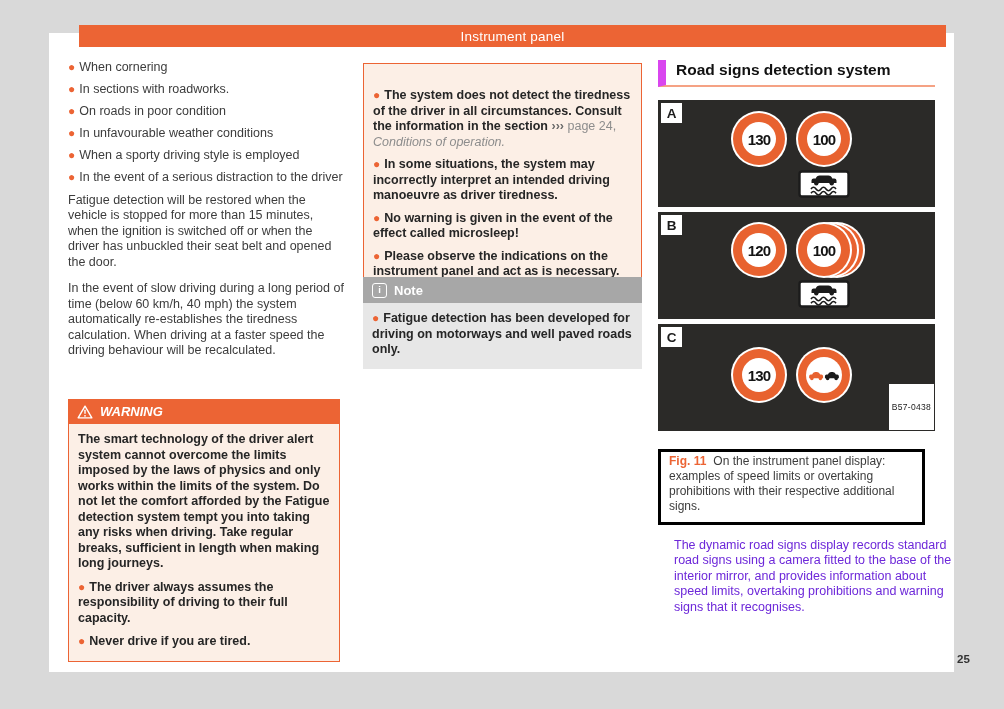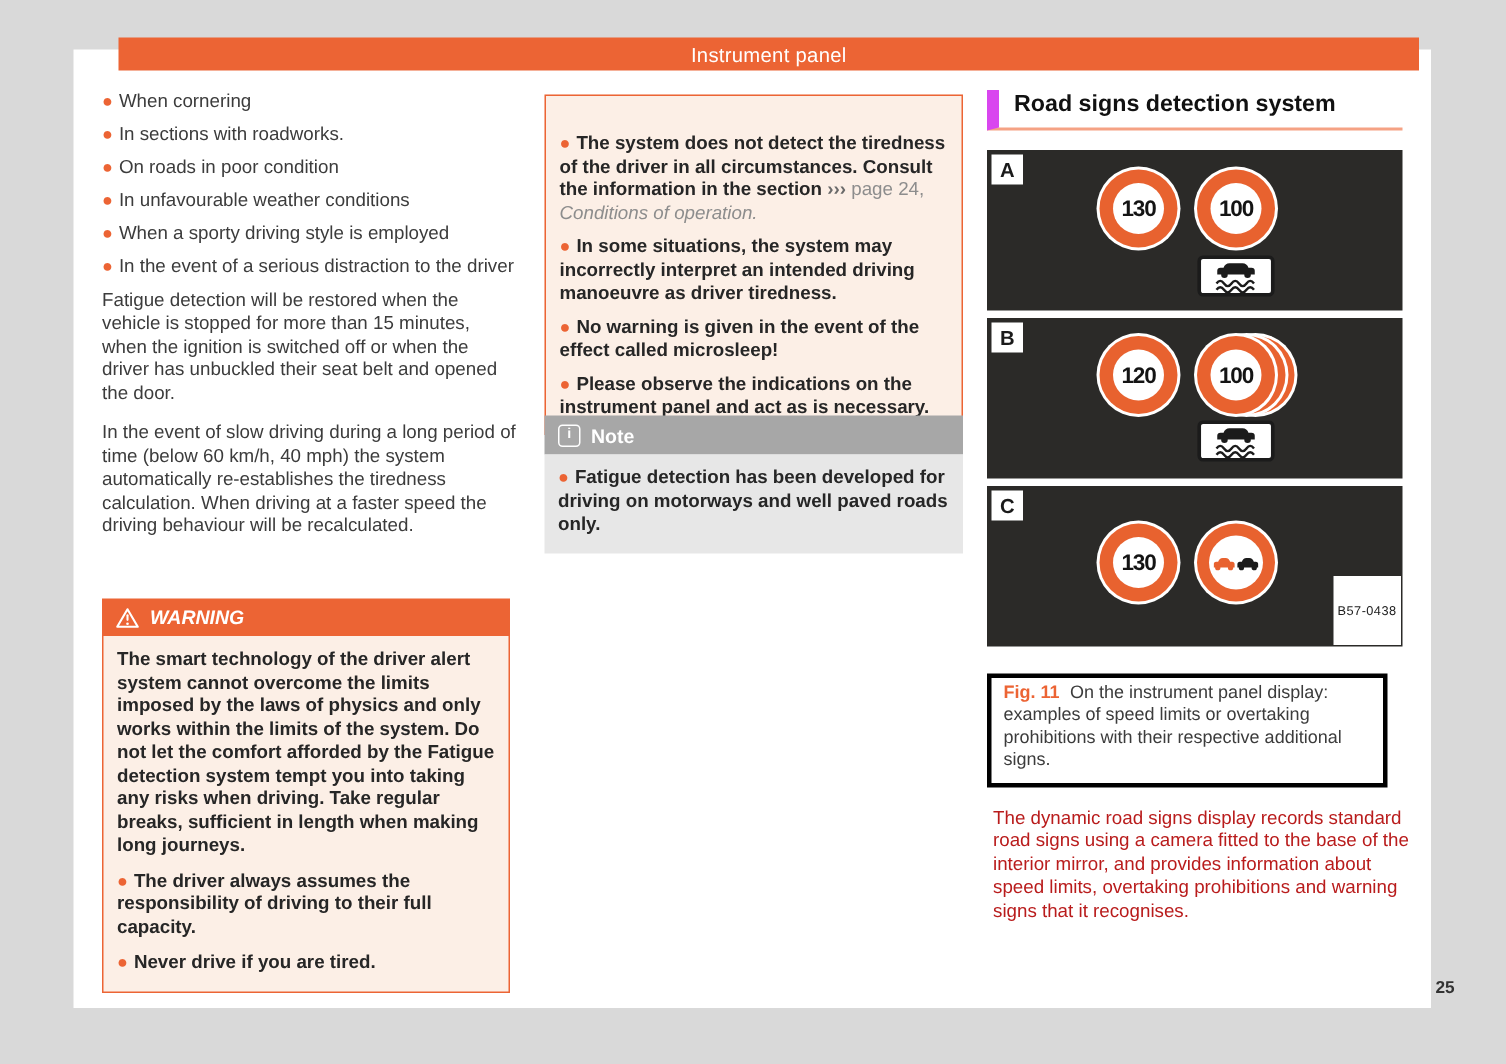--- a/index.html
+++ b/index.html
@@ -94,21 +94,21 @@
   .fig-code{
     position:absolute;right:1px;bottom:1px;background:#fff;color:#222;
     font-size:8.5px;line-height:1.2;padding:18px 3px;letter-spacing:.3px;z-index:4;
   }
   .caption-box{
     position:absolute;left:0;top:377px;width:267px;box-sizing:border-box;
     border:3px solid #000000;padding:2px 8px 8px 8px;
     font-size:12px;line-height:15px;color:#3C3C3C;margin-top:12px;
   }
   .caption-label{color:#EC6434;font-weight:bold;margin-right:7px;}
-  .rs-para{position:absolute;left:4px;top:465px;width:278px;font-size:12.5px;line-height:15.5px;color:#b91c1c;}
+  .rs-para{position:absolute;left:16px;top:465px;width:278px;font-size:12.5px;line-height:15.5px;color:#6d28d9;}
   .page-num{position:absolute;left:957px;top:653px;font-size:11.5px;font-weight:bold;color:#333;}
 </style>
 </head>
 <body>
 
 <div class="sheet"></div>
 
 <div class="header-bar">
   <span>Instrument panel</span>
 </div>

